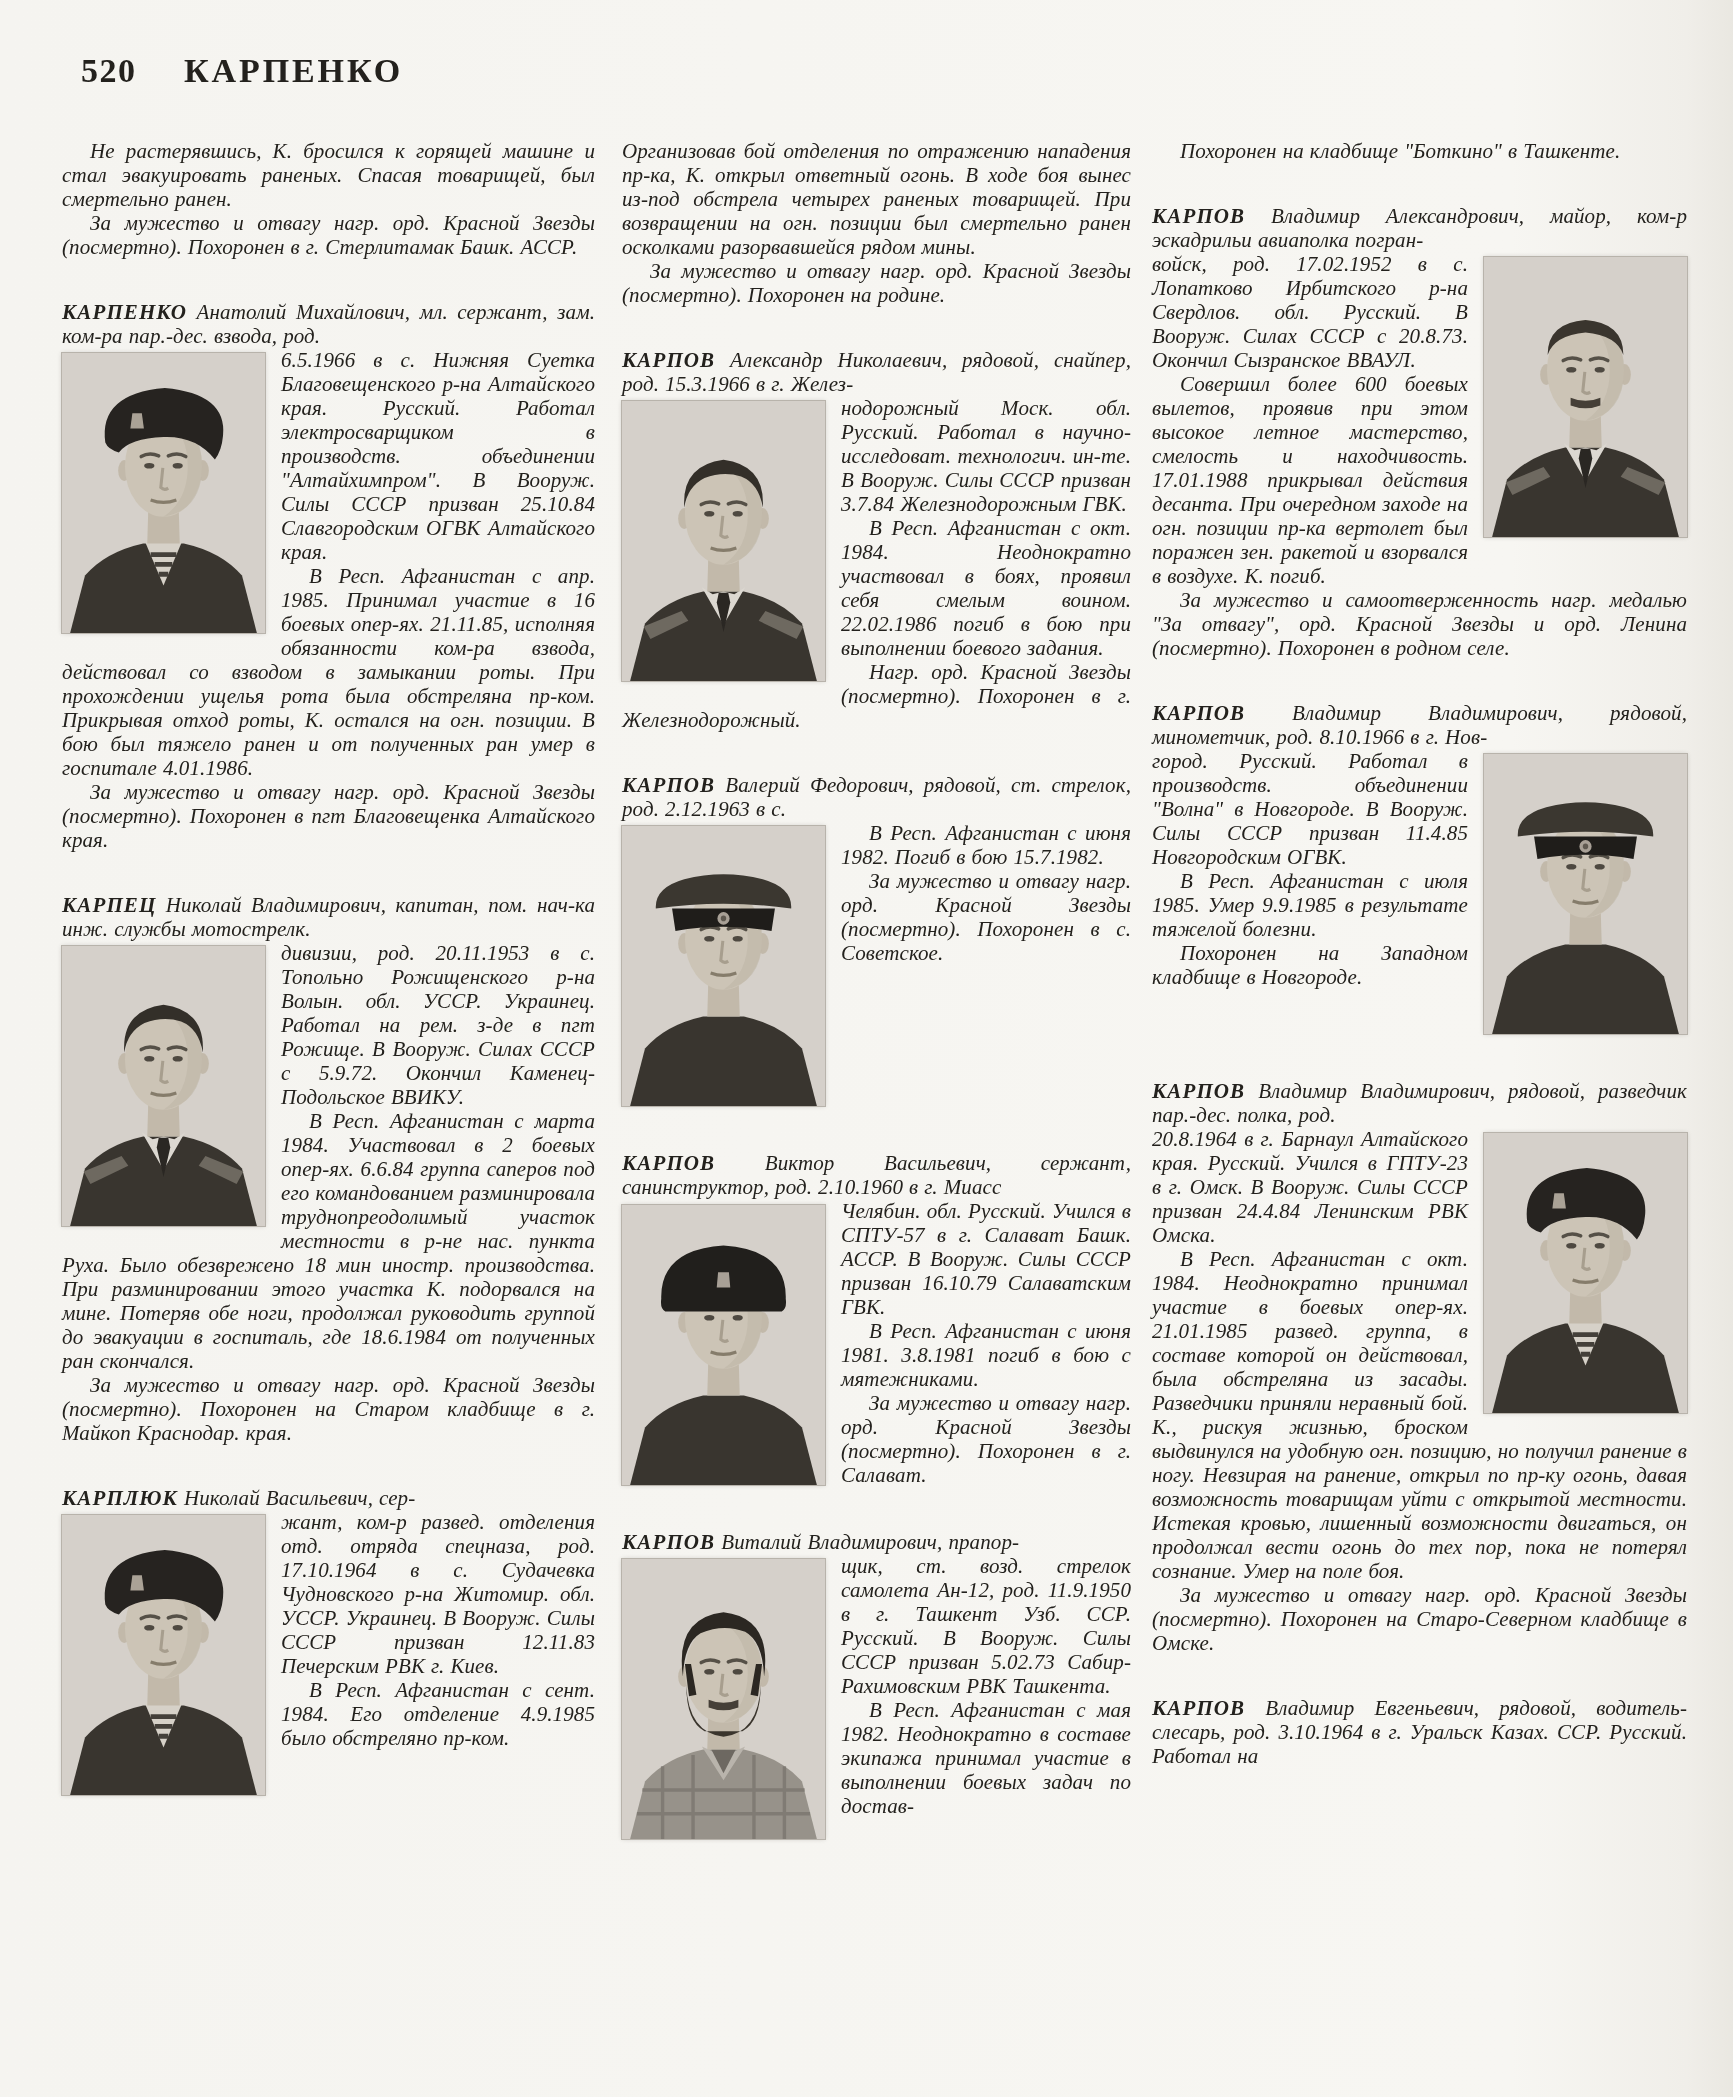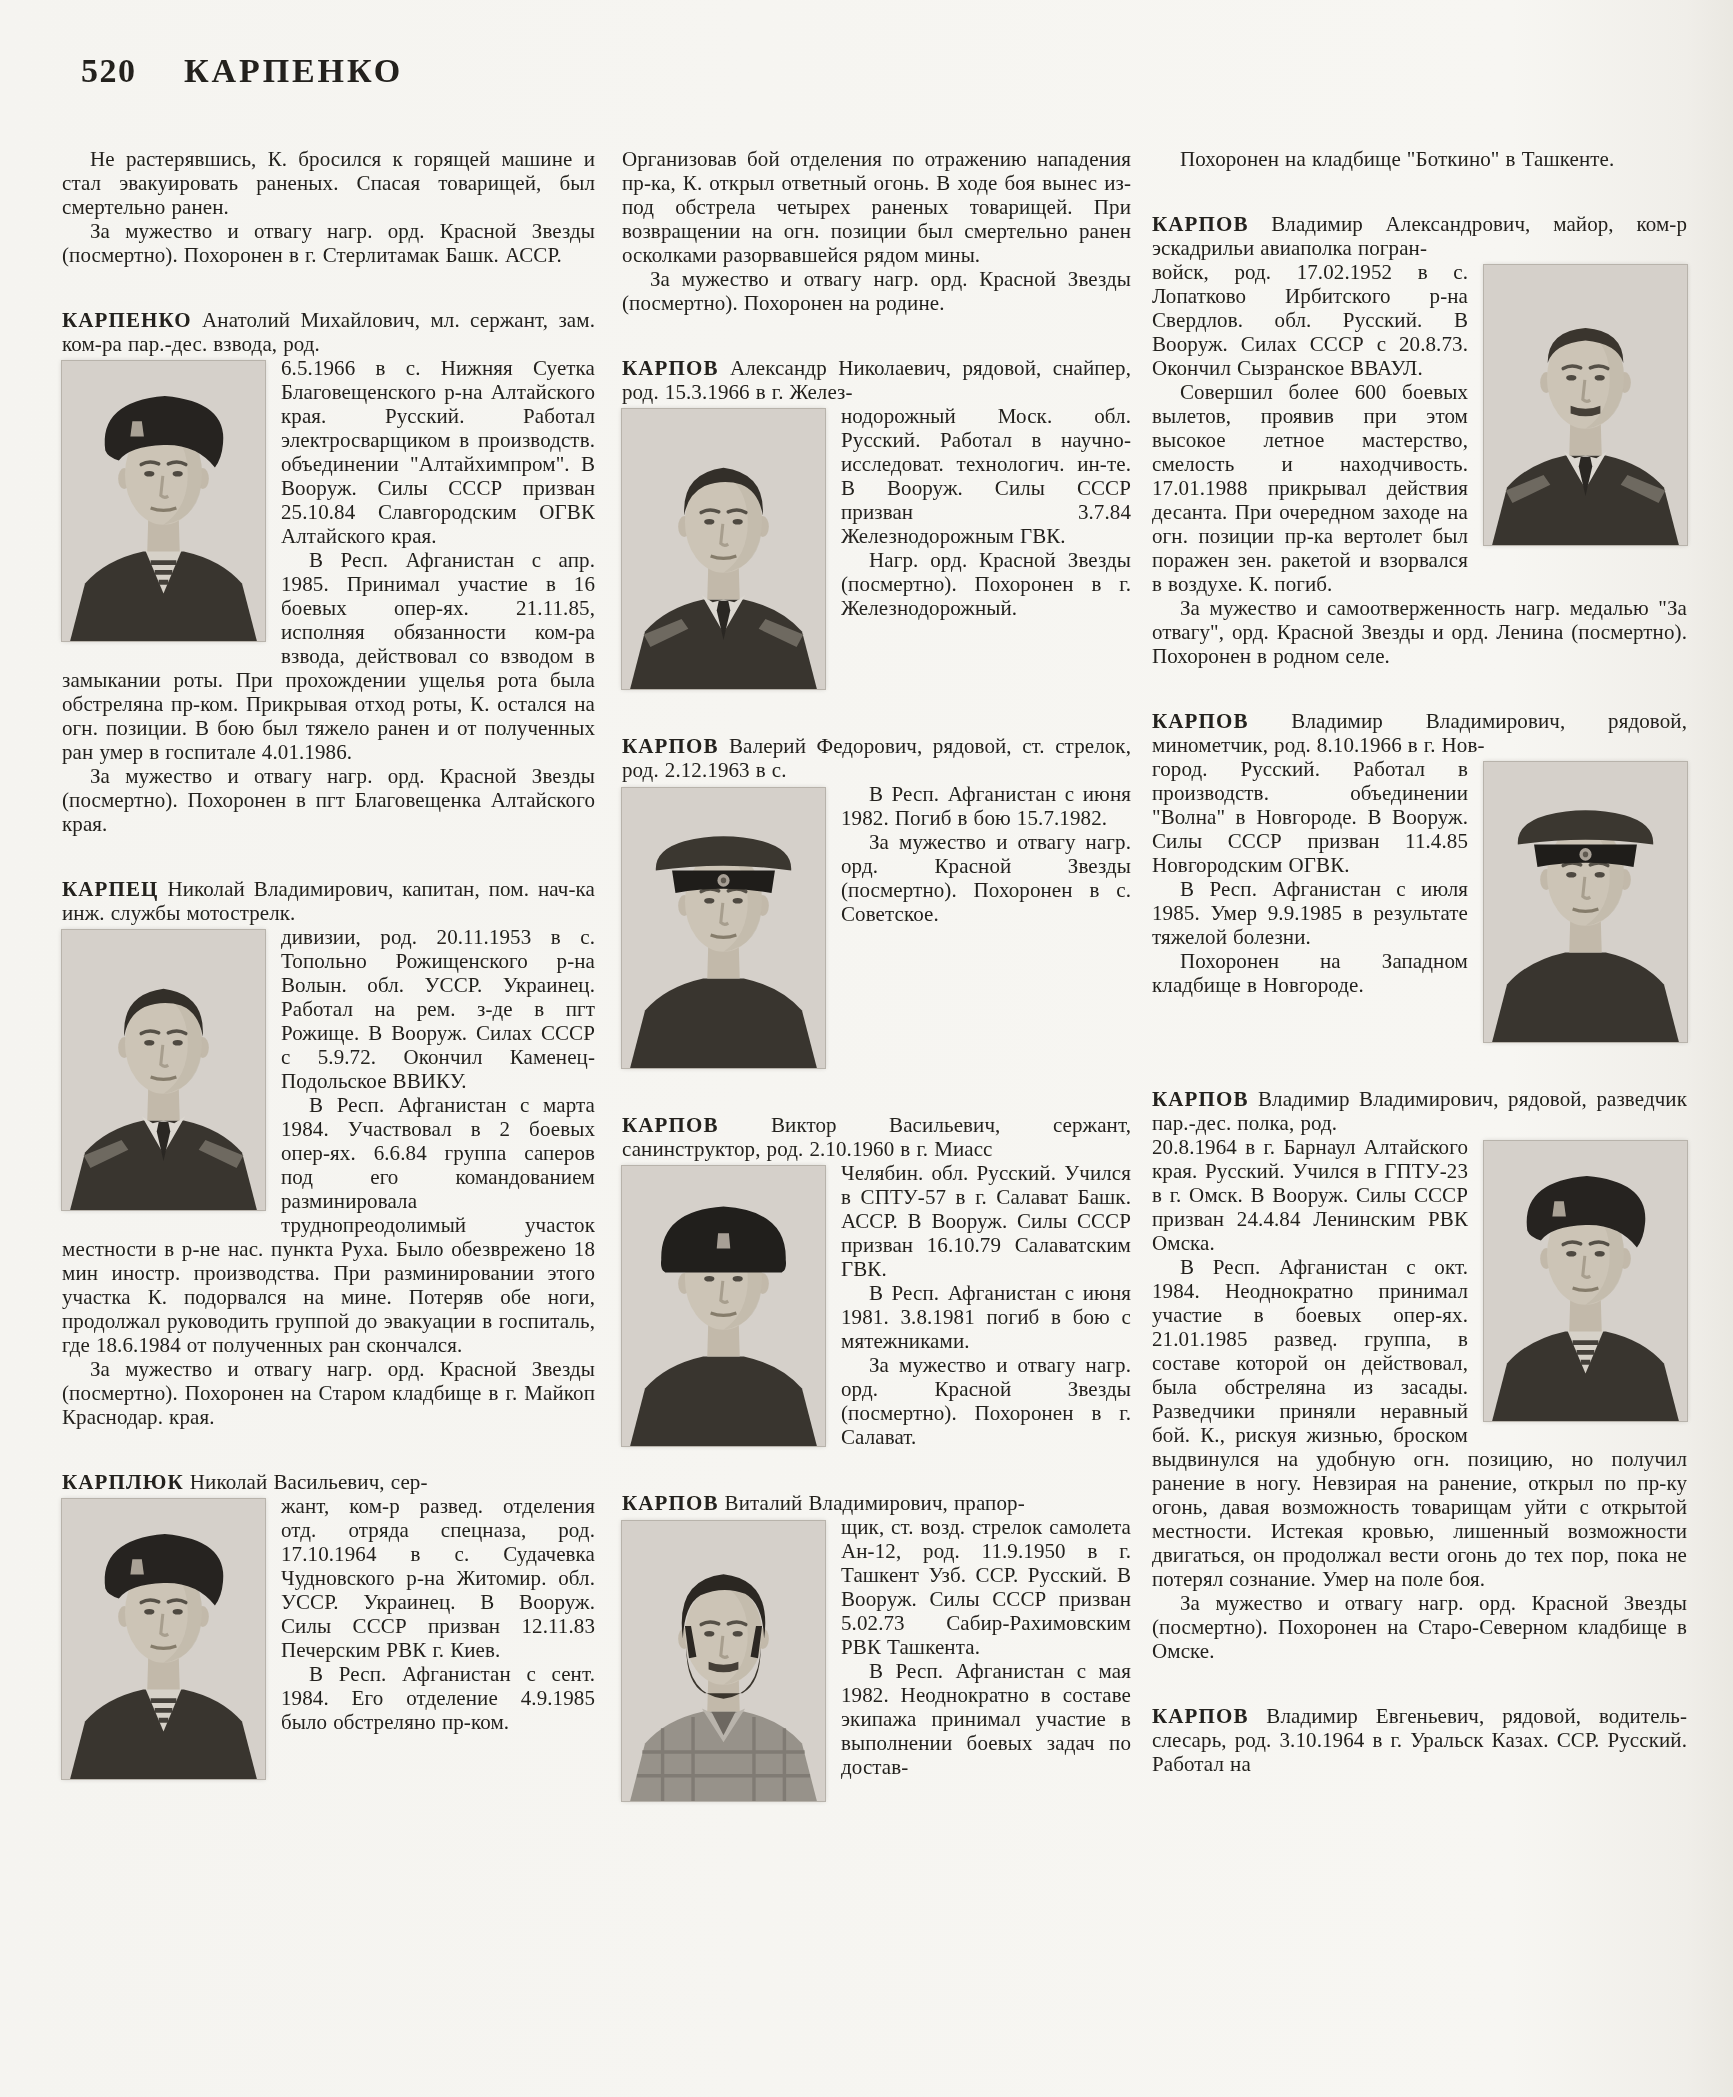--- a/index.html
+++ b/index.html
@@ -14,24 +14,24 @@
   }
   .pagenum{
     position:absolute;left:81px;top:52px;
     font-size:34px;font-weight:bold;letter-spacing:1.5px;
   }
   .headword{
     position:absolute;left:184px;top:52px;
     font-size:34px;font-weight:bold;letter-spacing:2.9px;
   }
   .col{
-    position:absolute;top:147px;
+    position:absolute;top:139px;
     font-size:21px;line-height:24px;
     text-align:justify;
-    word-spacing:0.7px;letter-spacing:0.1px;
+    word-spacing:0.7px;letter-spacing:0.1px;font-style:italic;
   }
   #column-1{left:62px;width:533px;}
   #column-2{left:622px;width:509px;}
   #column-3{left:1152px;width:535px;}
   .p{margin:0;}
   .p.indent{text-indent:28px;}
   .entry{margin-top:41px;}
   .entry::after{content:"";display:block;clear:both;}
   .surname{font-weight:bold;letter-spacing:1.1px;}
   .photo{
@@ -160,20 +160,21 @@
             <path d="M150 90 Q207 100 207 162 Q207 224 150 234 Q186 210 186 162 Q186 114 150 90 Z" fill="#bcb3a4" opacity="0.5"></path>
             <path d="M117 148 Q129 141 143 147 M157 147 Q171 141 183 148" stroke="#555047" stroke-width="5" fill="none" stroke-linecap="round"></path>
             <ellipse cx="129" cy="161" rx="7.5" ry="4" fill="#4e4941"></ellipse>
             <ellipse cx="171" cy="161" rx="7.5" ry="4" fill="#4e4941"></ellipse>
             <path d="M149 164 L146 192 Q151 197 157 193" stroke="#a79e8e" stroke-width="4.5" fill="none"></path>
             <path d="M131 210 Q150 217 169 210" stroke="#857c6b" stroke-width="4.5" fill="none"></path>
             <path d="M92 152 Q88 92 150 84 Q212 92 208 152 Q202 118 176 108 Q150 100 122 110 Q97 122 92 152 Z" fill="#332f29"></path>
           </svg>
         </div>
         <p class="p">нодорожный Моск. обл. Русский. Работал в научно-исследоват. технологич. ин-те. В Вооруж. Силы СССР призван 3.7.84 Железнодорожным ГВК.</p>
+        <p class="p indent">В Респ. Афганистан с окт. 1984. Неоднократно участвовал в боях, проявил себя смелым воином. 22.02.1986 погиб в бою при выполнении боевого задания.</p>
         <p class="p indent">Нагр. орд. Красной Звезды (посмертно). Похоронен в г. Железнодорожный.</p>
       </div>
       <div class="entry">
         <p class="p"><span class="surname">КАРПОВ</span> Валерий Федорович, рядовой, ст. стрелок, род. 2.12.1963 в с.</p>
         <div class="photo">
           <svg viewBox="0 0 300 400" preserveAspectRatio="none" role="img" aria-label="рядовой в фуражке">
             <rect width="300" height="400" fill="#d8d4cd"></rect>
             <rect width="300" height="400" fill="#c9c4bc" opacity="0.18"></rect>
             <path d="M12 400 L34 318 Q64 284 120 272 L180 272 Q236 284 266 318 L288 400 Z" fill="#39352f"></path>
             <path d="M128 206 L172 206 L174 272 L126 272 Z" fill="#c2b9aa"></path>

